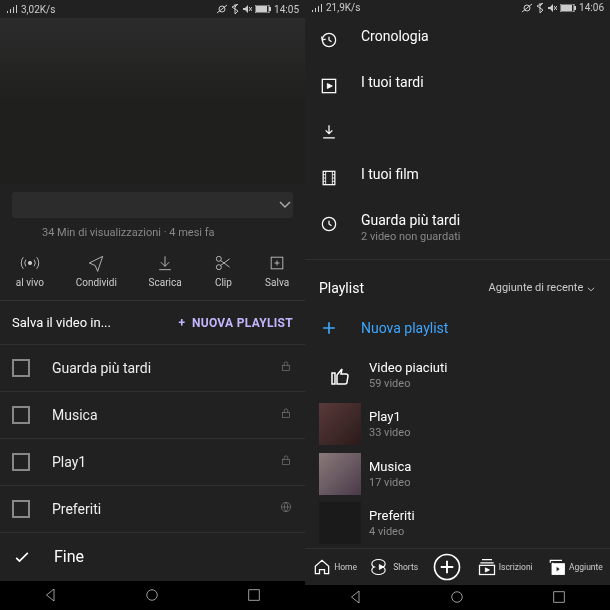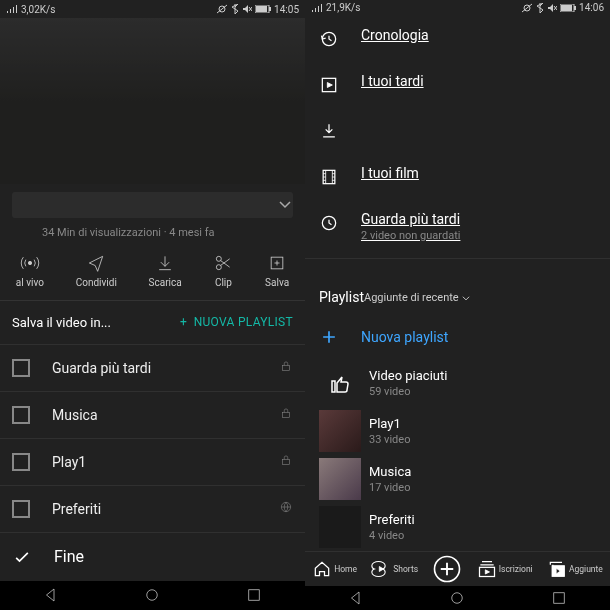--- a/index.html
+++ b/index.html
@@ -79,29 +79,29 @@
     align-items: center;
     gap: 4px;
     font-size: 10px;
     color: #ccc;
   }
   .action svg { stroke: #ccc; fill: none; }
 
   .sheet-header {
     display: flex;
     justify-content: space-between;
-    align-items: flex-start;
+    align-items: flex-end;
     padding: 14px 12px;
     font-size: 13px;
     color: #fff;
   }
   .new-playlist-left {
     font-size: 12px;
-    font-weight: 400;
-    color: #14b8a6;
+    font-weight: 700;
+    color: #c4b5fd;
     letter-spacing: 0.3px;
   }
   .playlist-row {
     display: flex;
     align-items: center;
     padding: 14px 12px;
     font-size: 14px;
     color: #eee;
     border-top: 1px solid #303030;
   }
@@ -138,29 +138,29 @@
   .lib-row {
     display:flex;
     align-items:flex-start;
     padding: 12px 14px;
     gap: 22px;
   }
   .lib-row .icon-slot {
     width:20px; display:flex; justify-content:center; padding-top:2px;
   }
   .lib-row .icon-slot svg { stroke:#fff; fill:none; }
-  .lib-text { display:flex; flex-direction:column; gap:2px;text-decoration:underline; }
+  .lib-text { display:flex; flex-direction:column; gap:2px; }
   .lib-title { font-size:14px; color:#fff; }
   .lib-sub { font-size:11px; color:#888; }
 
   .section-row {
     display:flex;
-    justify-content:flex-start;
+    justify-content:space-between;
     align-items:center;
-    padding: 30px 14px 10px;
+    padding: 20px 14px 10px;
     font-size: 14px;
     border-top:1px solid #303030;
     margin-top:4px;
   }
   .section-sub { font-size:11px; color:#ccc; }
   .section-sub svg { stroke:#ccc; }
 
   .new-playlist-row {
     display:flex;
     align-items:center;

